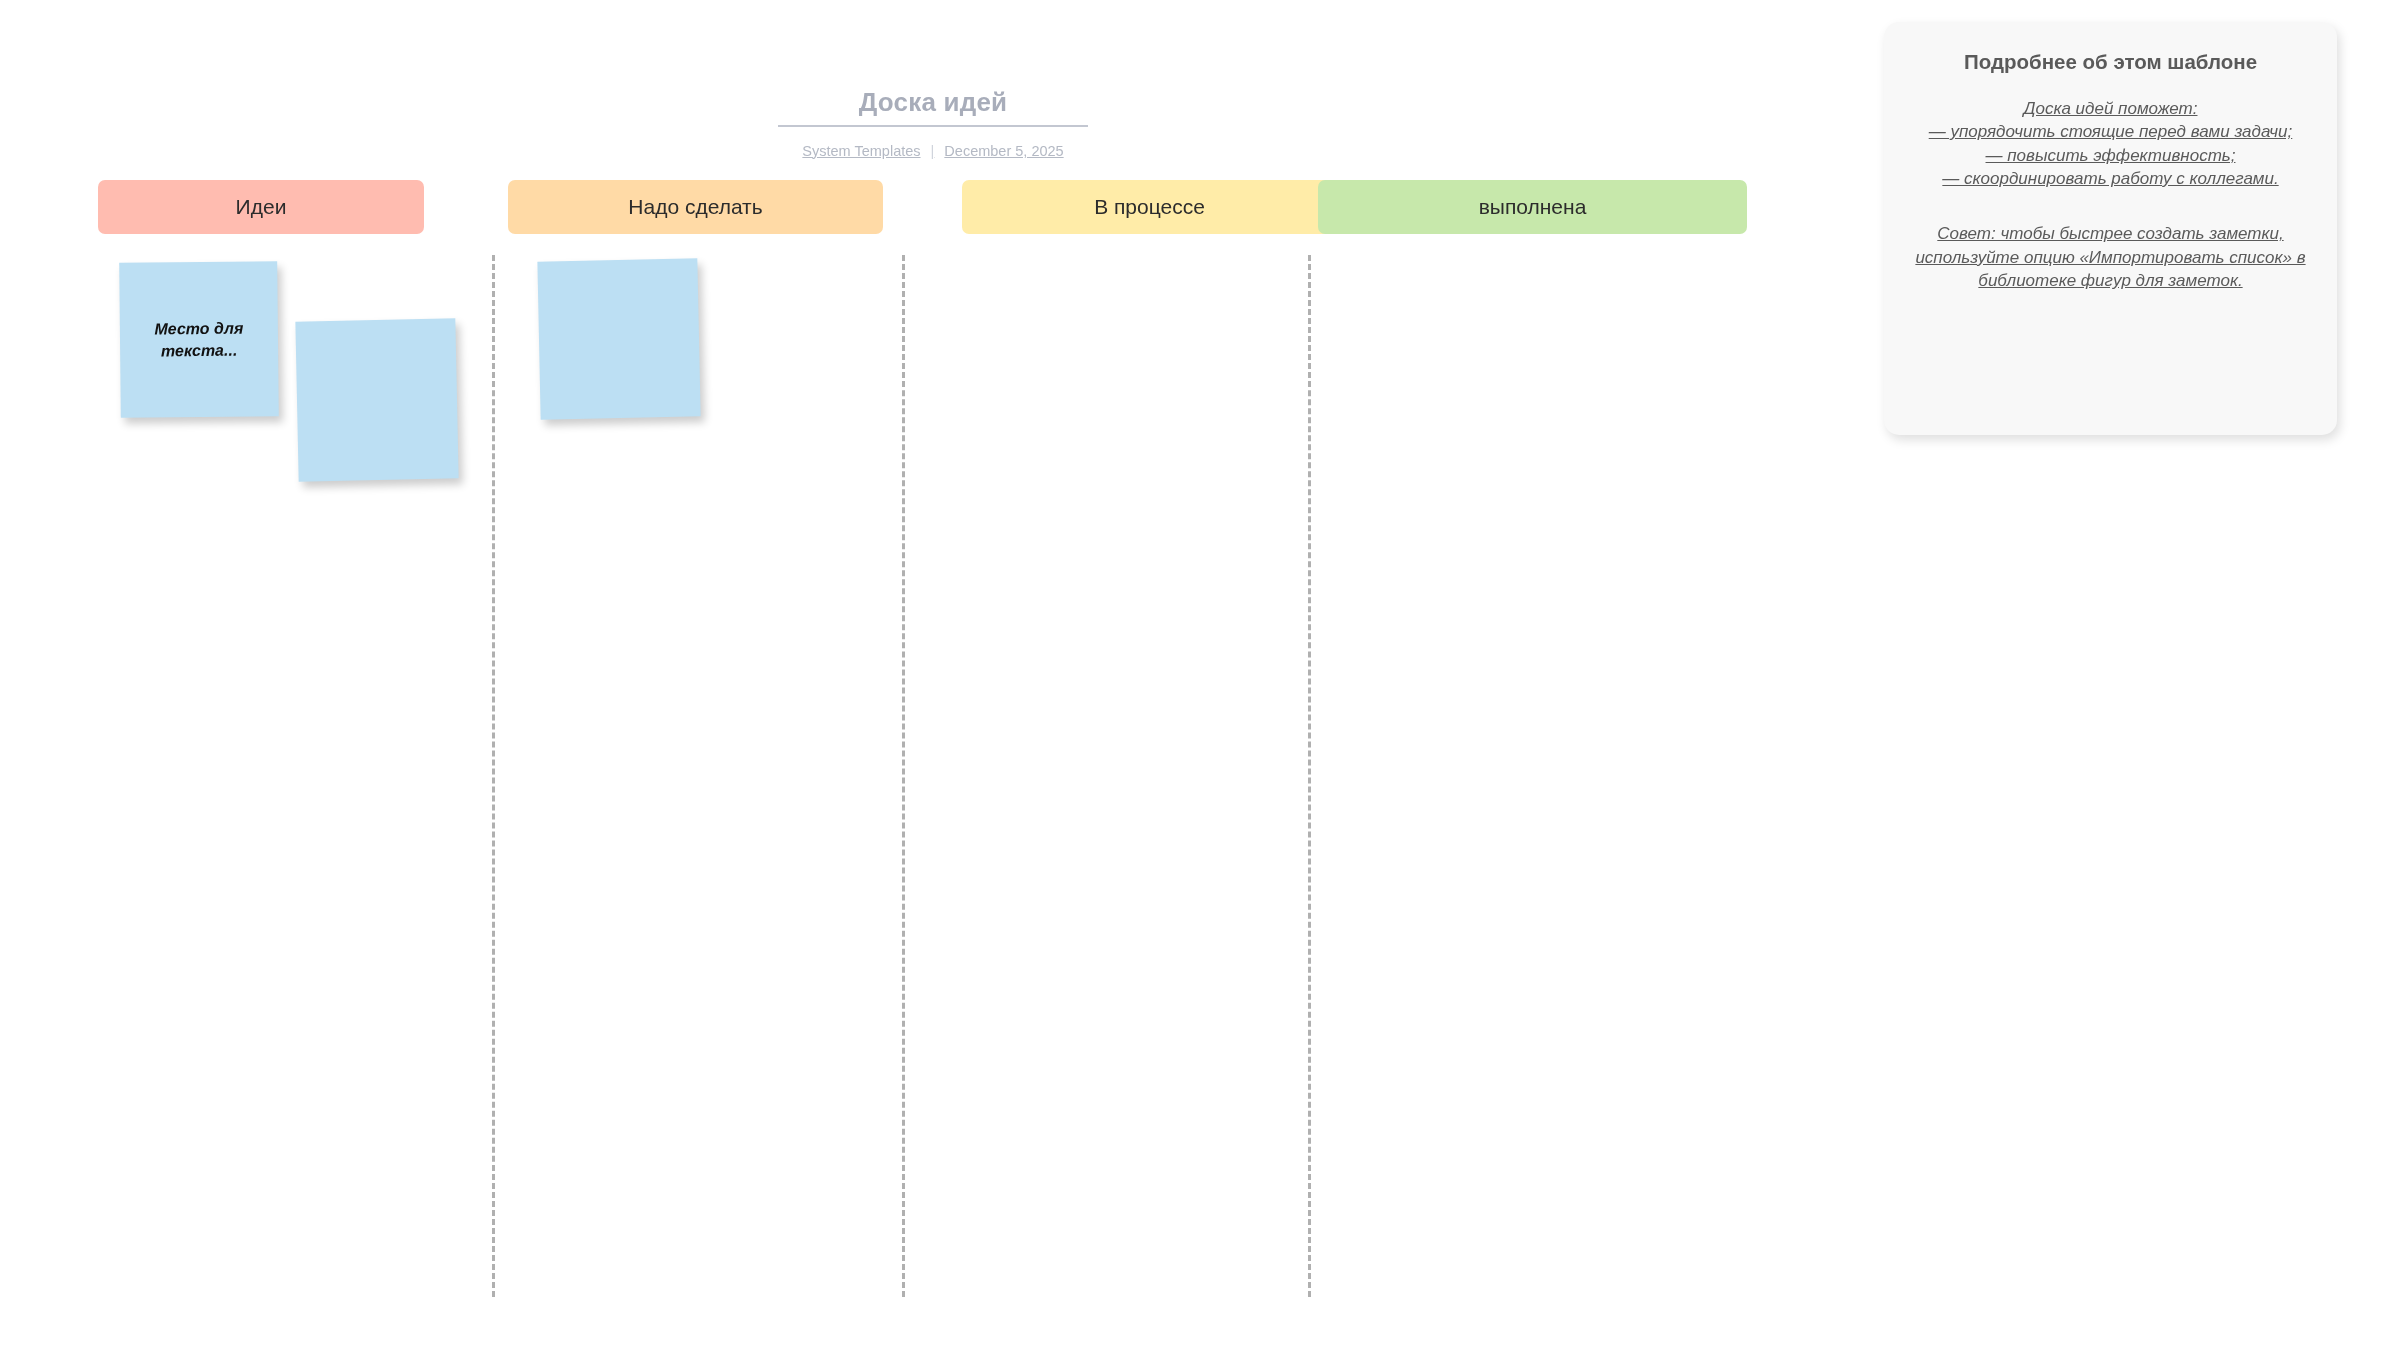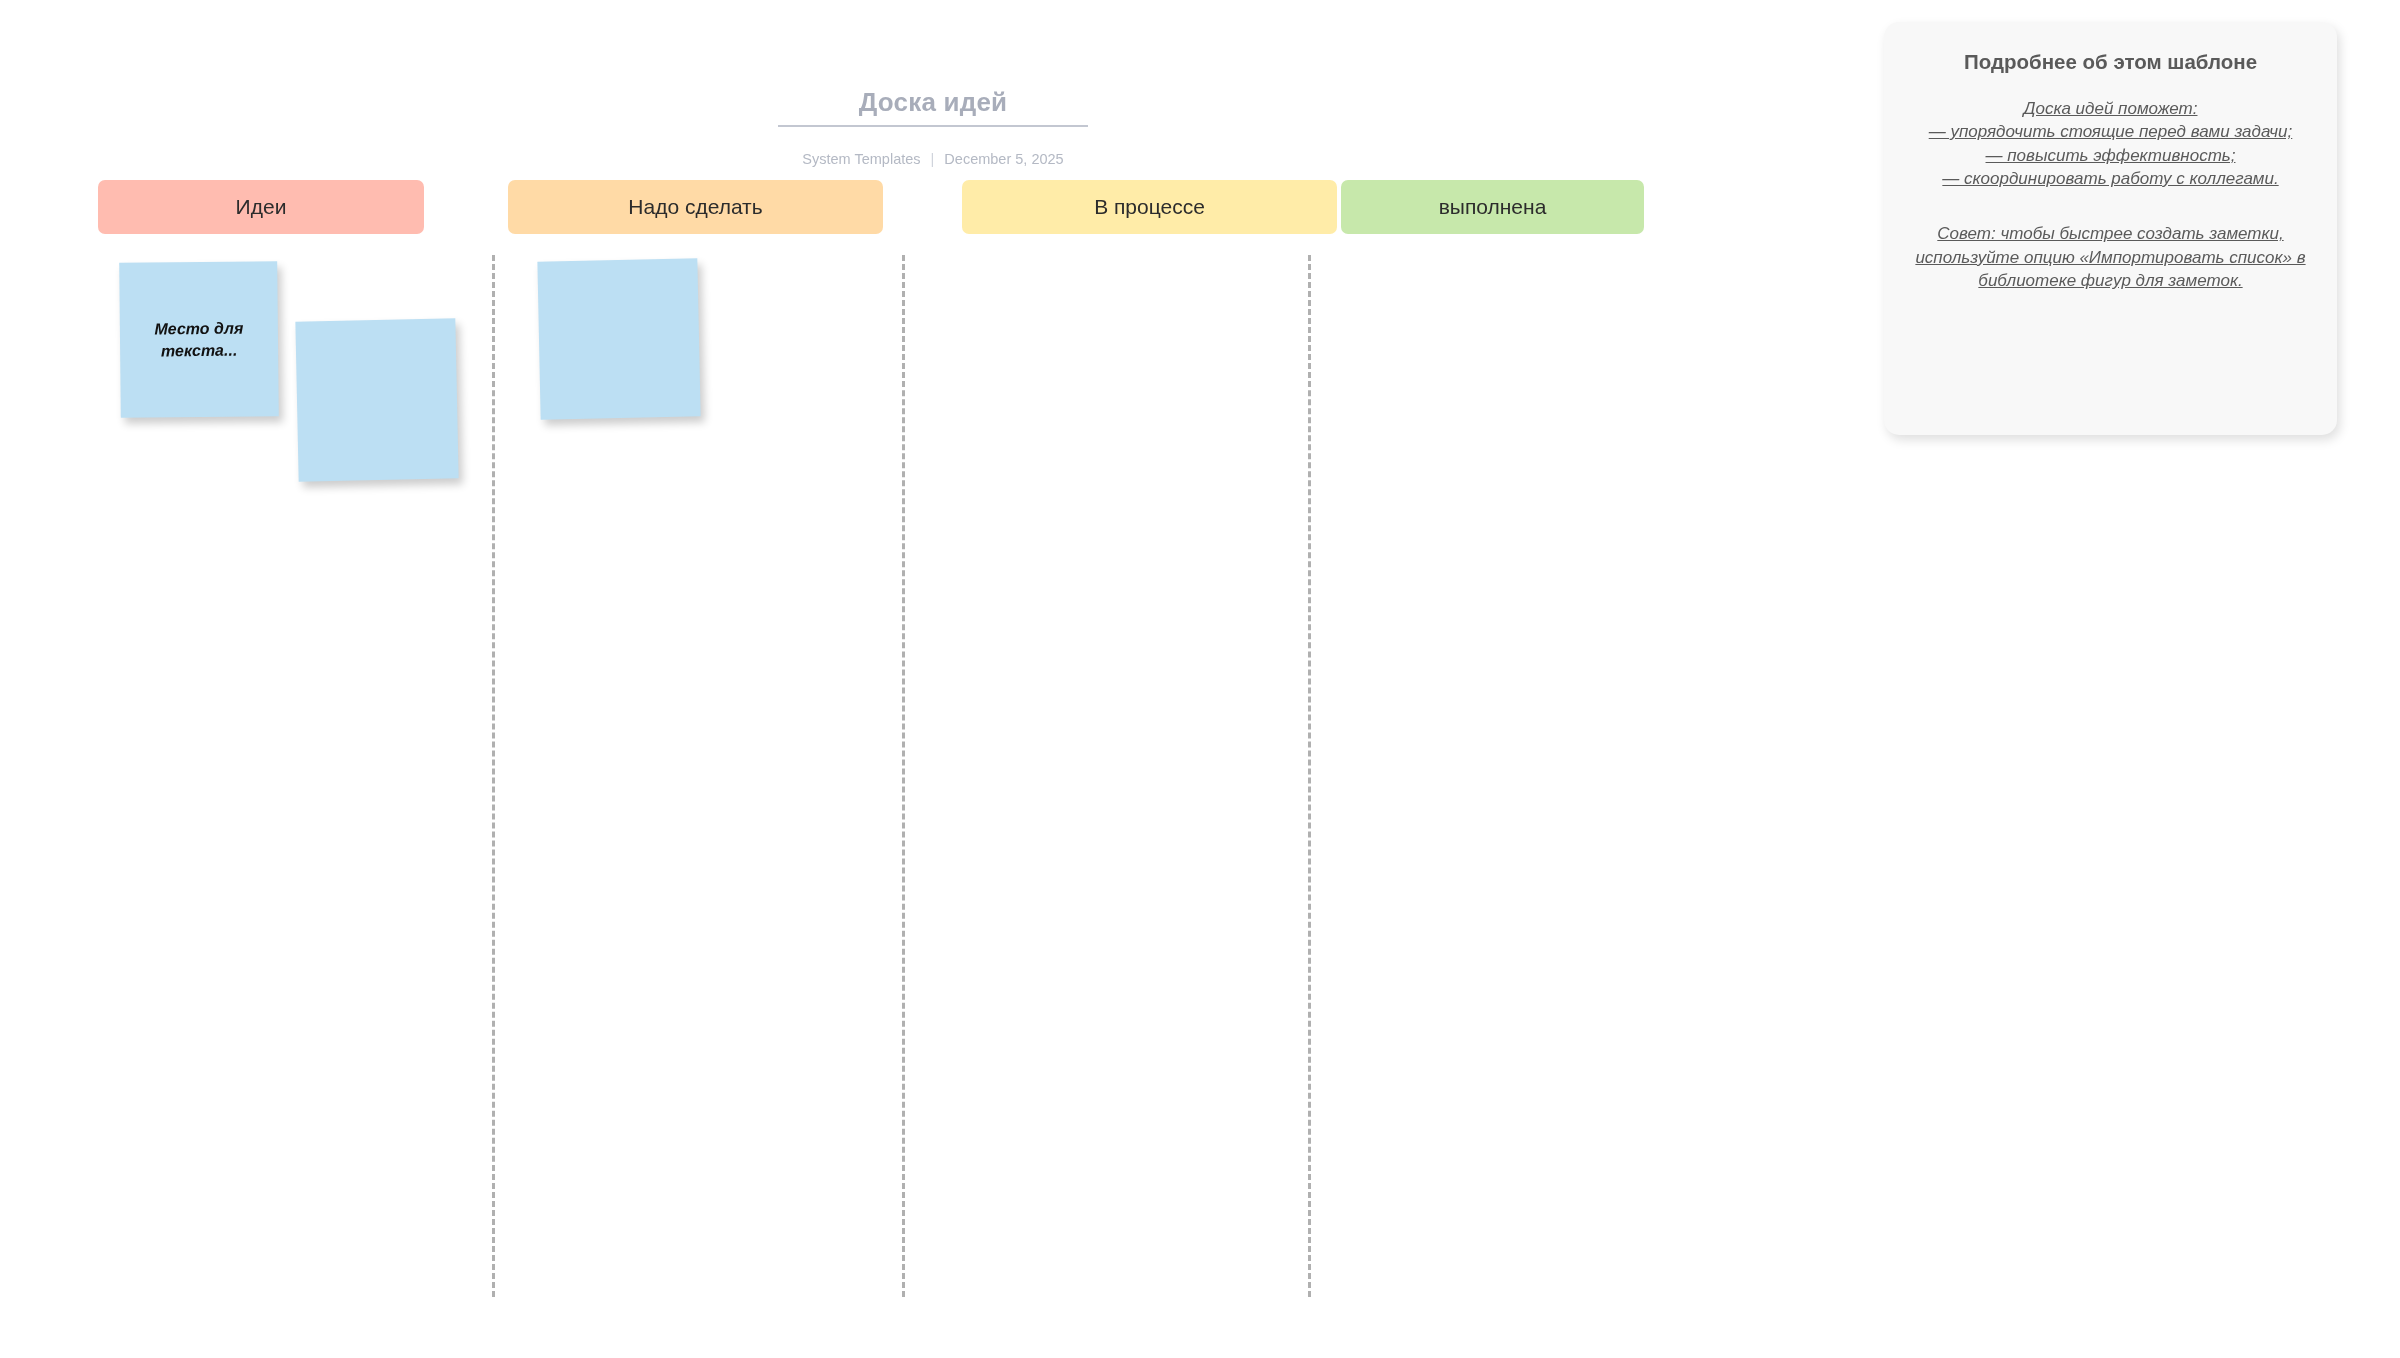--- a/index.html
+++ b/index.html
@@ -28,28 +28,29 @@
   #board-title {
     font-size: 26px;
     font-weight: 700;
     color: #a8adba;
     letter-spacing: 0.2px;
     line-height: 1.1;
     padding-bottom: 8px;
     border-bottom: 2px solid #c3c7d1;
   }
   #board-meta {
-    margin-top: 24px;
+    margin-top: 16px;
     font-size: 14.5px;
     color: #b4b9c4;
     display: flex;
     align-items: center;
     justify-content: center;
     gap: 10px;
     white-space: nowrap;
+    text-decoration: underline;
   }
   #board-meta .meta-sep {
     color: #cfd3dc;
     font-weight: 300;
   }
 
   
   .col-header {
     position: absolute;
     top: 180px;
@@ -148,21 +149,21 @@
 <div id="columns-layer">
     <div class="col-header" style="left: 98px; width: 326px; background: rgb(255, 188, 176);">
       <span>Идеи</span>
     </div>
     <div class="col-header" style="left: 508px; width: 375px; background: rgb(255, 218, 166);">
       <span>Надо сделать</span>
     </div>
     <div class="col-header" style="left: 962px; width: 375px; background: rgb(255, 236, 168);">
       <span>В процессе</span>
     </div>
-    <div class="col-header" style="left: 1318px; width: 303px; background: rgb(199, 232, 171); margin-left: 23px;">
+    <div class="col-header" style="left: 1318px; width: 429px; background: rgb(199, 232, 171);">
       <span>выполнена</span>
     </div>
   </div>
 
 <div id="notes-layer">
     <div class="sticky" style="left: 120px; top: 262px; width: 158px; height: 155px; background: rgb(188, 223, 243); transform: rotate(-0.6deg);">
       <div class="sticky-text">Место для
 текста...</div>
     </div>
     <div class="sticky" style="left: 297px; top: 320px; width: 160px; height: 160px; background: rgb(188, 223, 243); transform: rotate(-1.2deg);"></div>

